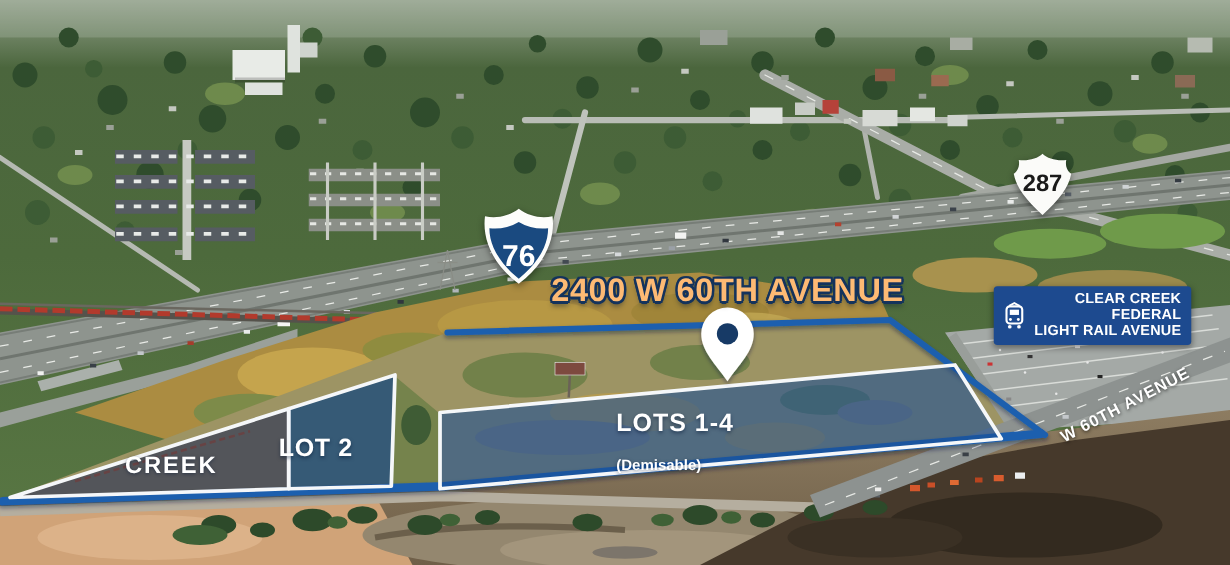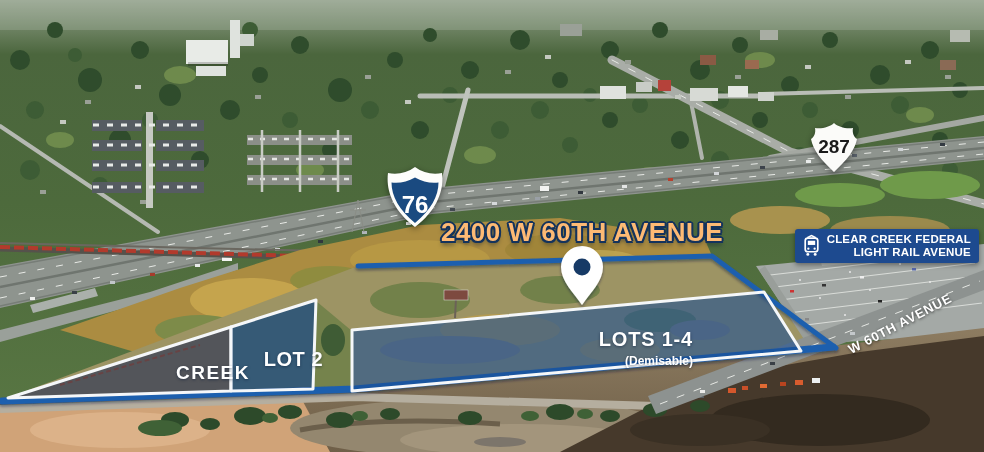--- a/index.html
+++ b/index.html
@@ -5,31 +5,31 @@
   html,body{margin:0;padding:0;background:#222;}
   .stage{position:relative;width:984px;height:452px;overflow:hidden;
          font-family:"Liberation Sans",sans-serif;background:#4d6a3c;}
   .stage svg.layer{position:absolute;left:0;top:0;width:984px;height:452px;}
   
   .title{position:absolute;left:382px;top:217px;width:400px;text-align:center;
          color:#fdba74;font-size:26px;font-weight:bold;letter-spacing:.5px;
          text-shadow:2px 0 0 #14335c,-2px 0 0 #14335c,0 2px 0 #14335c,0 -2px 0 #14335c,
                      1.5px 1.5px 0 #14335c,-1.5px 1.5px 0 #14335c,1.5px -1.5px 0 #14335c,
                      -1.5px -1.5px 0 #14335c,0 4px 4px rgba(8,24,48,.5);}
-  .lot-label{position:absolute;color:#fff;font-weight:bold;text-align:right;
+  .lot-label{position:absolute;color:#fff;font-weight:bold;text-align:left;
              text-shadow:0 1px 3px rgba(0,20,50,.5);}
   .leased{left:100px;top:362px;width:150px;font-size:19px;letter-spacing:1.5px;}
   .lot5{left:223px;top:348px;width:100px;font-size:20px;letter-spacing:.5px;}
   .lots14{left:493px;top:328px;width:200px;}
   .lots14 .main{font-size:20px;letter-spacing:.8px;}
-  .lots14 .sub{font-size:12px;font-weight:bold;margin-top:3px;}
+  .lots14 .sub{font-size:12px;font-weight:bold;margin-top:14px;}
   .street{position:absolute;left:827px;top:316px;width:146px;text-align:center;
           color:#fff;font-size:13px;font-weight:bold;letter-spacing:.8px;
           transform:rotate(-27.5deg);text-shadow:0 1px 3px rgba(0,0,0,.65);}
-  .rail-label{position:absolute;left:795px;top:229px;width:184px;box-sizing:border-box;
+  .rail-label{position:absolute;left:795px;top:229px;width:158px;box-sizing:border-box;
               background:#1d4a8f;border-radius:3px;padding:4px 8px 4px 6px;
               display:flex;align-items:center;gap:4px;
               box-shadow:0 2px 5px rgba(0,0,0,.4);}
   .rail-label .txt{flex:1;text-align:right;color:#fff;font-weight:bold;
                    font-size:11.5px;line-height:13px;letter-spacing:.2px;}
   .shield{position:absolute;filter:drop-shadow(0 2px 3px rgba(0,0,0,.45));}
 </style>
 </head>
 <body>
 

